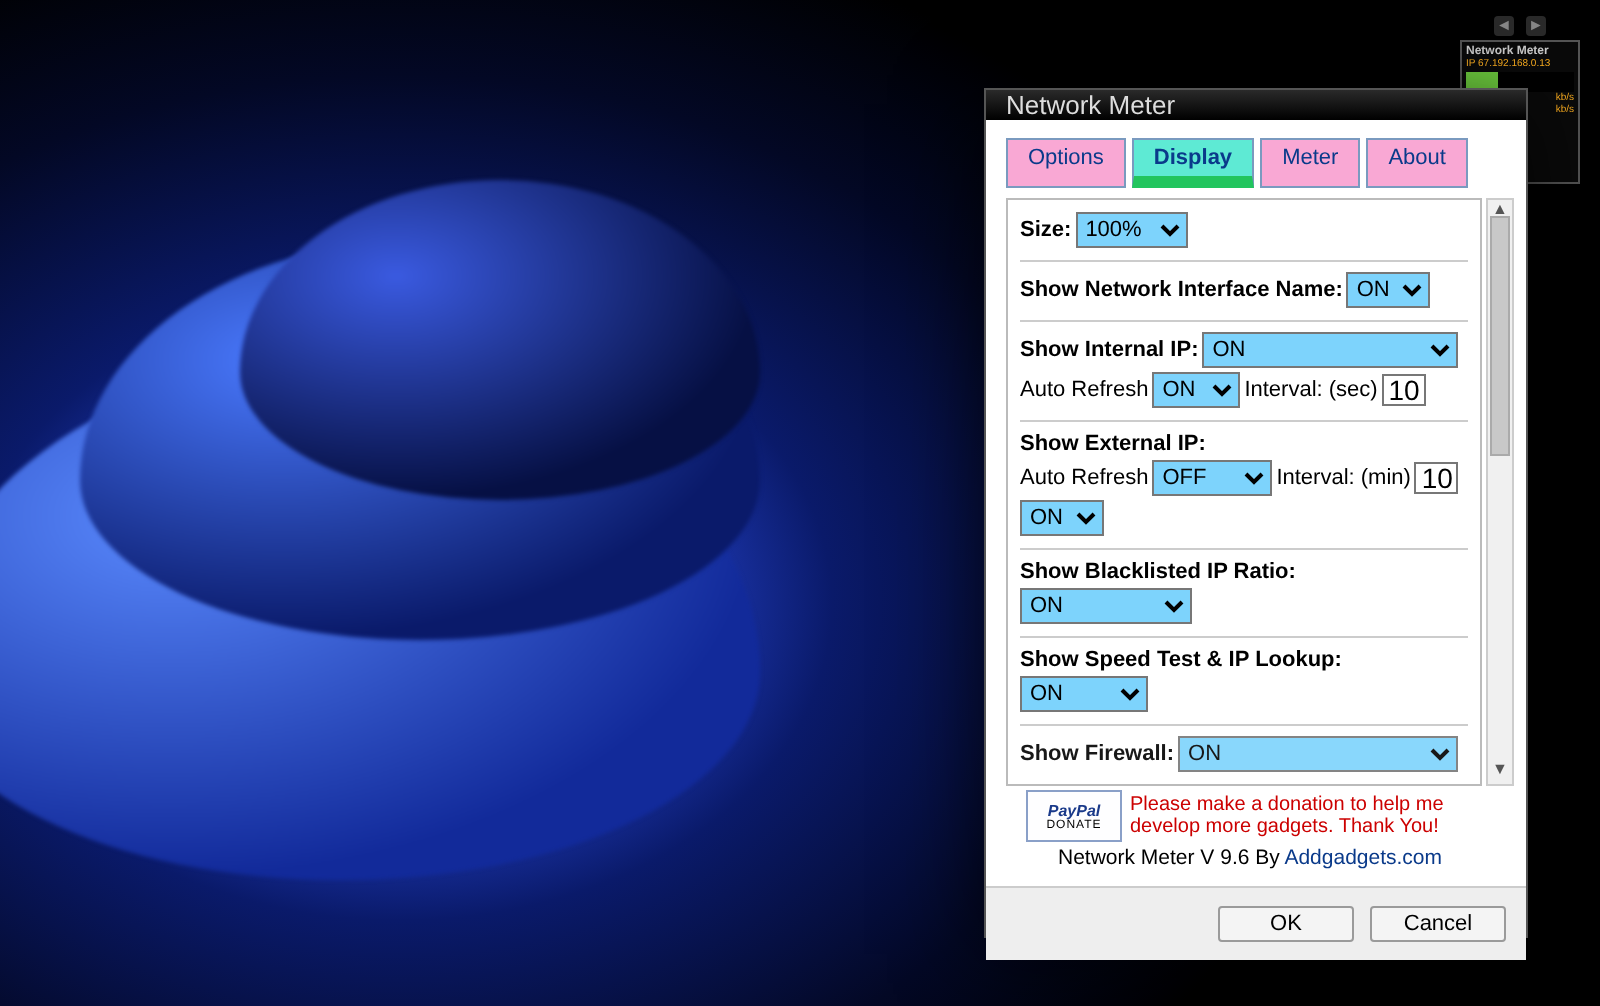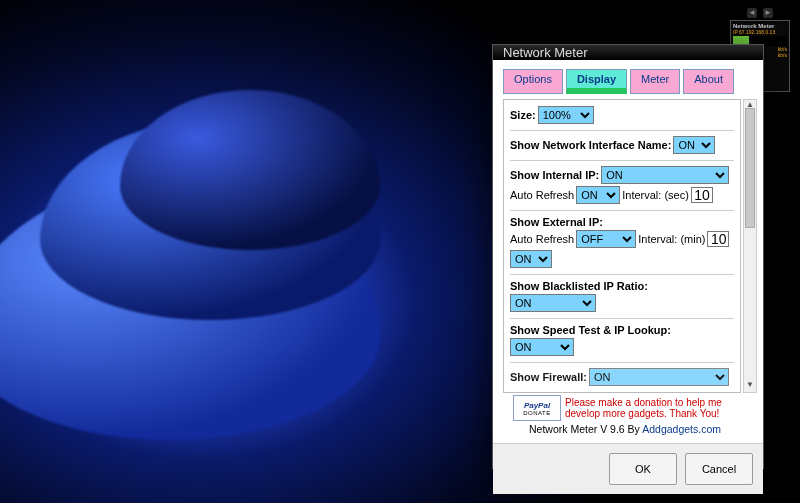--- a/index.html
+++ b/index.html
@@ -84,21 +84,21 @@
   .paypal .pp2{font-size:6px;letter-spacing:0.5px;}
   .donote { color:#c00; font-size:10px; line-height:1.15; flex:1; }
   .byline { margin-top:2px;margin-left:16px; }
   .byline a { color:#0a3a8a; text-decoration:none; }
 
   .buttons {
     background:#eee; border-top:1px solid #ccc; padding:9px 10px; display:flex;
     justify-content:flex-end; gap:8px;
   }
   .btn {
-    min-width:68px; height:32px; font-size:11px; background:#f4f4f4;
+    min-width:68px; height:18px; font-size:11px; background:#f4f4f4;
     border:1px solid #9a9a9a; border-radius:2px;
   }
 </style>
 </head>
 <body>
 
 <div class="petal p1"></div>
 <div class="petal p2"></div>
 <div class="petal p3"></div>
 

